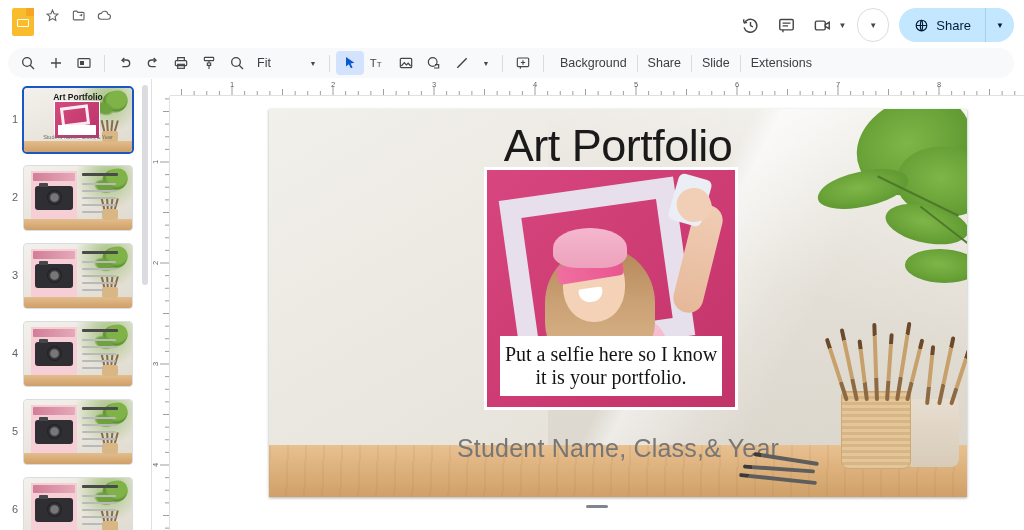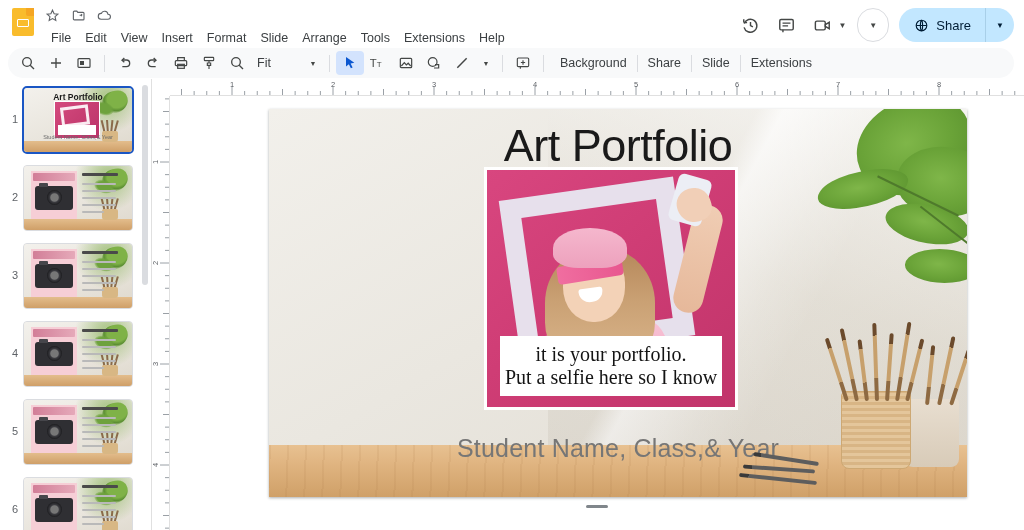--- a/index.html
+++ b/index.html
@@ -562,32 +562,20 @@
           <path d="M13 11.5h4m0 0l-1.6-1.6M17 11.5l-1.6 1.6"></path>
         </svg>
       </div>
       <div class="title-icon">
         <svg width="17" height="15" viewBox="0 0 24 24" fill="none" stroke="currentColor" stroke-width="1.8">
           <path d="M6.5 18h11a4 4 0 000-8 5.5 5.5 0 00-10.6-1.3A3.6 3.6 0 006.5 18z"></path>
         </svg>
       </div>
     </div>
 
-    <div class="menu-row">
-      <div class="menu-item">File</div>
-      <div class="menu-item">Edit</div>
-      <div class="menu-item">View</div>
-      <div class="menu-item">Insert</div>
-      <div class="menu-item">Format</div>
-      <div class="menu-item">Slide</div>
-      <div class="menu-item">Arrange</div>
-      <div class="menu-item">Tools</div>
-      <div class="menu-item">Extensions</div>
-      <div class="menu-item">Help</div>
-    </div>
   </div>
 
   <div class="topbar-right">
     <div class="tb-icon-btn">
       <svg width="19" height="19" viewBox="0 0 24 24" fill="none" stroke="currentColor" stroke-width="1.8">
         <path d="M3.5 8.2V4m0 4.2h4.2"></path>
         <path d="M4.1 9.6A8.2 8.2 0 113.9 14.3"></path>
         <path d="M12 7.6V12l3 1.8"></path>
       </svg>
     </div>
@@ -1074,22 +1062,22 @@
           <div class="pf-phone"></div>
           <div class="pf-hand"></div>
           <div class="pf-body"></div>
           <div class="pf-shoulder"></div>
           <div class="pf-hair"></div>
           <div class="pf-face"></div>
           <div class="pf-mouth"></div>
           <div class="pf-glasses"></div>
           <div class="pf-hat"></div>
           <div class="sl-caption">
+            <div>Put a selfie here so I know</div>
             <div>it is your portfolio.</div>
-            <div>Put a selfie here so I know</div>
           </div>
         </div>
 
         <div class="sl-sub">Student Name, Class,&amp; Year</div>
       </div>
 
       <div class="bottom-handle">
           <span></span>
         </div>
     </div>

